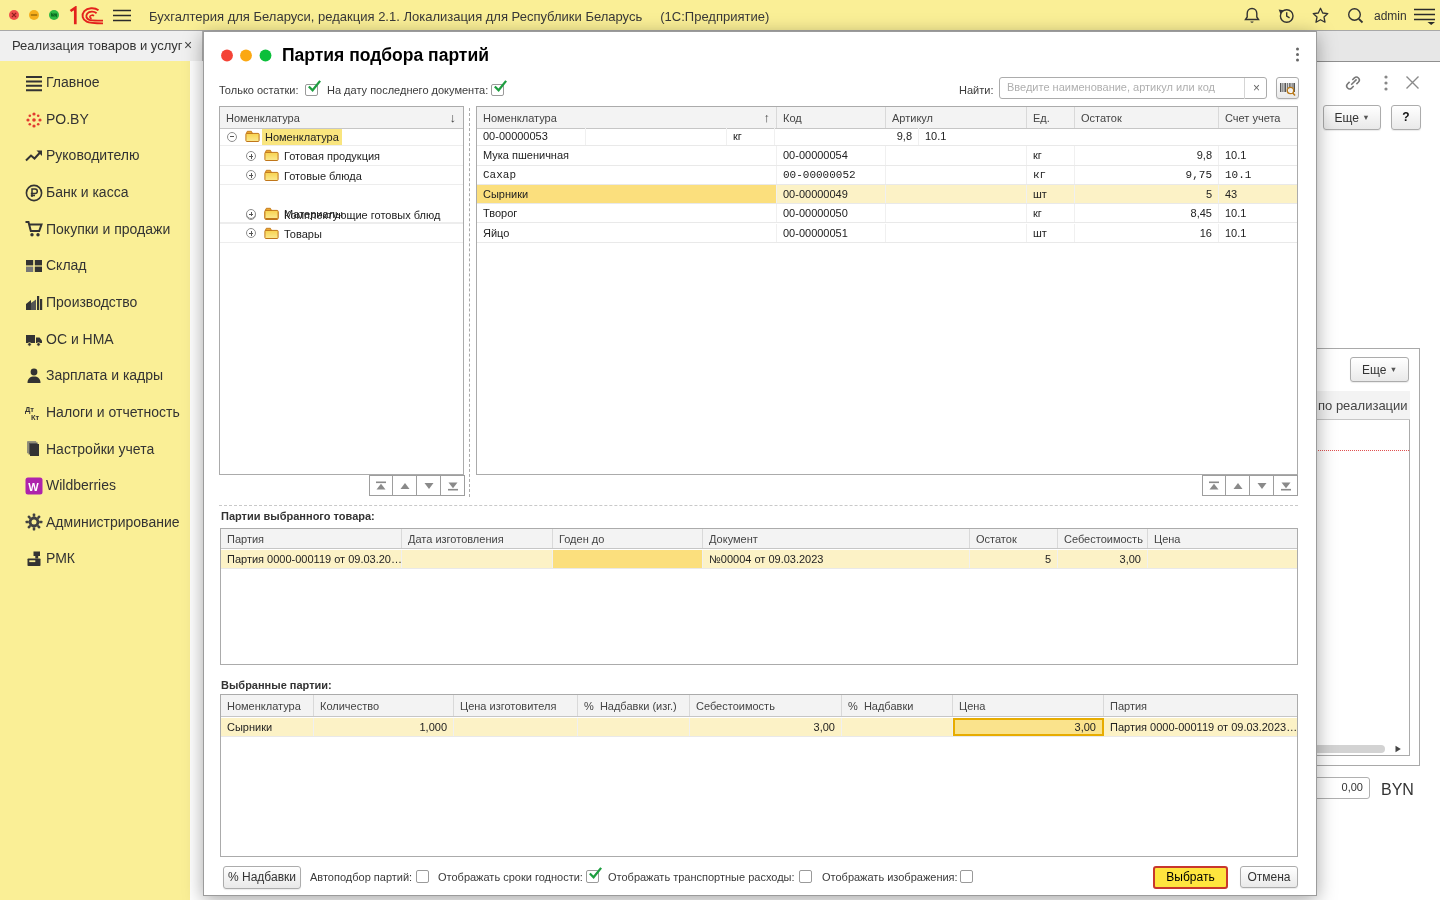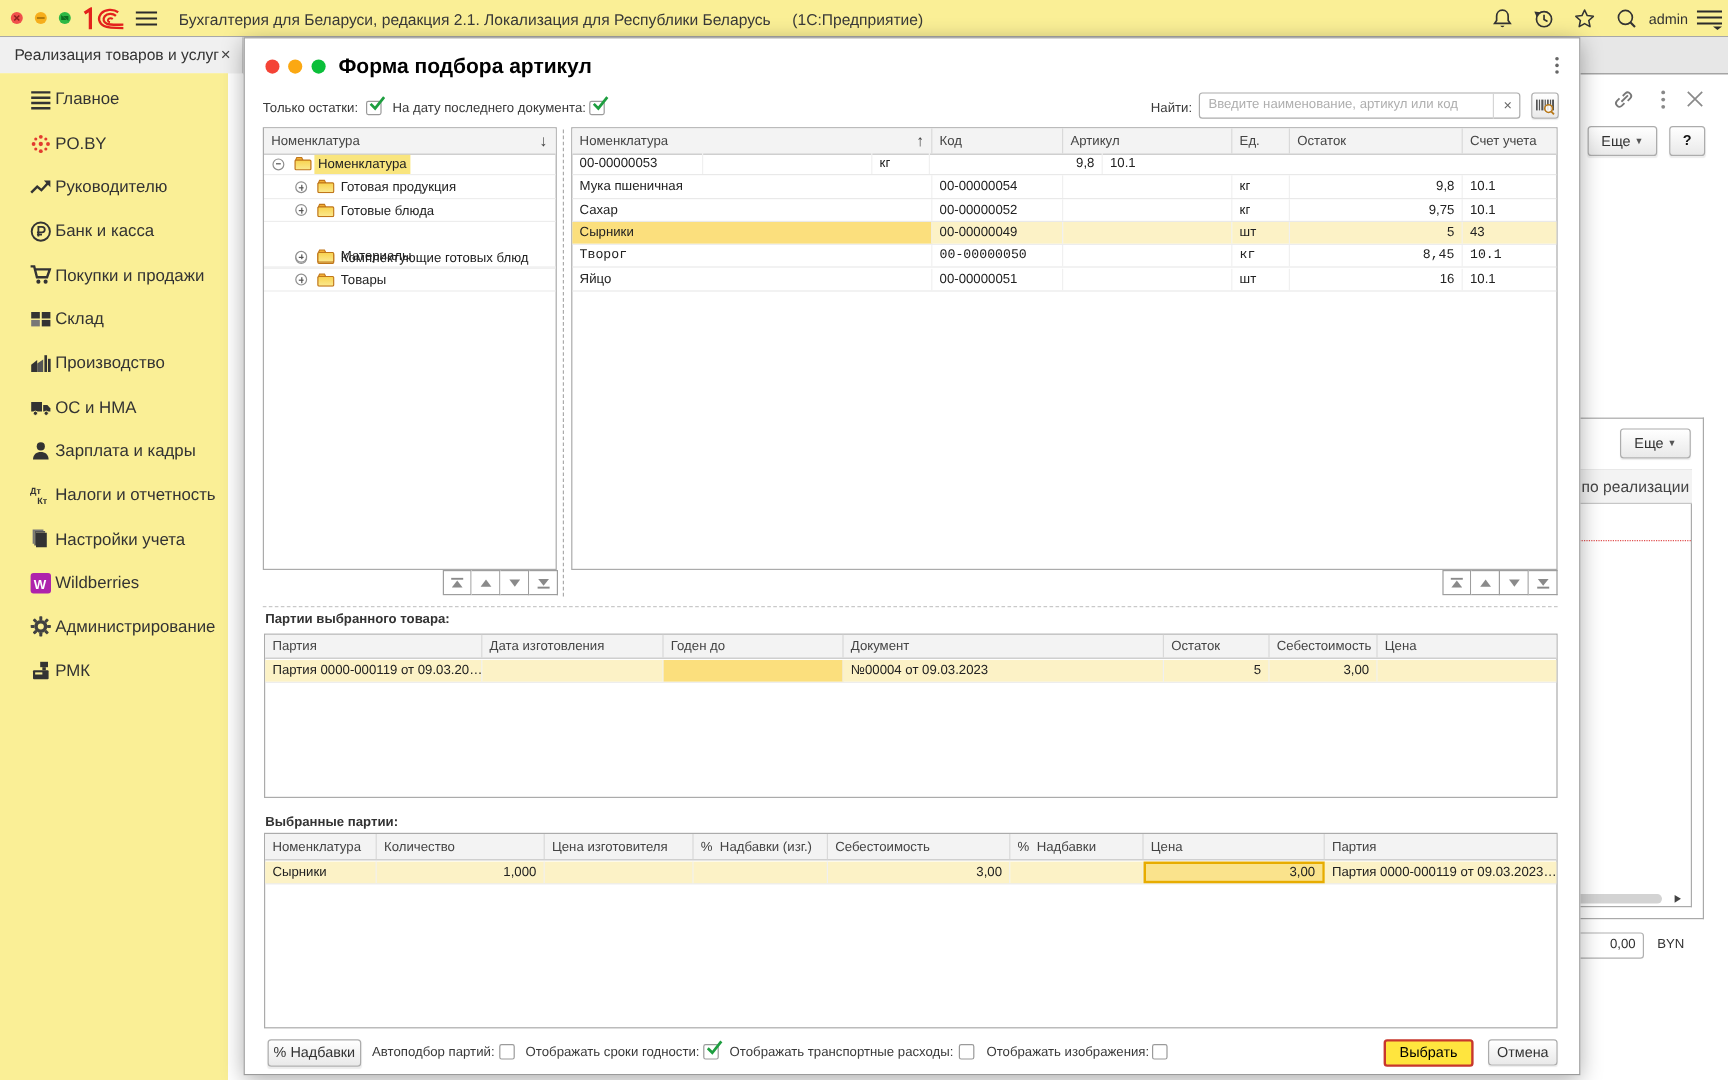--- a/index.html
+++ b/index.html
@@ -107,21 +107,21 @@
   <span class="abs" style="left:1318px;top:398px;font-size:13px;color:#444;white-space:nowrap;">по реализации</span>
   <div class="abs" style="left:1200px;top:450px;width:209px;height:0;border-top:1px dotted #E05050;"></div>
   <div class="abs" style="left:1200px;top:745px;width:185px;height:8px;background:#D3D3D3;border-radius:4px;"></div>
   <svg class="abs" style="left:1394px;top:745px;" width="8" height="8" viewBox="0 0 8 8">
       <path d="M1.5 0.8 L6.8 4 L1.5 7.2 Z" fill="#444"></path>
     </svg>
 
   <div class="abs" style="left:1250px;top:777px;width:120px;height:22px;border:1px solid #B0B0B0;border-radius:3px;background:#fff;">
     <span style="position:absolute;right:6px;top:3px;color:#333;">0,00</span>
   </div>
-  <span class="abs" style="left:1381px;top:781px;font-size:11px;color:#333;">BYN</span>
+  <span class="abs" style="left:1381px;top:781px;font-size:16px;color:#333;">BYN</span>
 </div>
 
 <div class="abs" id="sidebar" style="left:0;top:61px;width:190px;height:839px;background:#FAEF96;">
   <style>
     .si { position:absolute; left:25px; width:18px; height:18px; }
     .sl { position:absolute; left:46px; font-size:14px; color:#333; white-space:nowrap; }
   </style>
 
   <svg class="si" style="top:13px;" viewBox="0 0 18 18">
       <path d="M1 3 H17 M1 7.4 H17 M1 11.8 H17 M1 16.2 H17" stroke="#333" stroke-width="2"></path>
@@ -229,21 +229,21 @@
   <span class="sl" style="top:489.4px;">РМК</span>
 </div>
 
 <div class="abs" id="modal" style="left:203px;top:31px;width:1114px;height:865px;background:#fff;border:1px solid #9B9B9B;box-shadow:0 4px 18px rgba(0,0,0,0.35);">
 
   <svg class="abs" style="left:17px;top:17px;" width="52" height="13" viewBox="0 0 52 13">
     <circle cx="6" cy="6.5" r="5.9" fill="#F44336"></circle>
     <circle cx="25" cy="6.5" r="5.9" fill="#FBA812"></circle>
     <circle cx="44.5" cy="6.5" r="5.9" fill="#0BBF3A"></circle>
   </svg>
-  <span class="abs" style="left:78px;top:13px;font-size:17.5px;font-weight:bold;color:#000;">Форма подбора артикул</span>
+  <span class="abs" style="left:78px;top:13px;font-size:17.5px;font-weight:bold;color:#000;">Партия подбора партий</span>
   <svg class="abs" style="left:1091px;top:15px;" width="5" height="15" viewBox="0 0 5 15">
     <g fill="#666">
         <circle cx="2.5" cy="2" r="1.5"></circle>
         <circle cx="2.5" cy="7.5" r="1.5"></circle>
         <circle cx="2.5" cy="13" r="1.5"></circle>
       </g>
   </svg>
 
   <span class="lbl" style="left:15px;top:52px;">Только остатки:</span>
   <span class="cb" style="left:101px;top:51.5px;"></span>
@@ -389,37 +389,37 @@
           <div class="c" style="flex:1;border-right:none;">10.1</div>
       </div>
       <div class="trow" style="top:39.3px;height:19.3px;width:100%;">
         <div class="c" style="width:300px;">Мука пшеничная</div>
           <div class="c" style="width:109px;">00-00000054</div>
           <div class="c" style="width:141px;"></div>
           <div class="c" style="width:48px;">кг</div>
           <div class="c r" style="width:144px;">9,8</div>
           <div class="c" style="flex:1;border-right:none;">10.1</div>
       </div>
-      <div class="trow" style="top:58.6px;height:19.3px;width:100%;">
+      <div class="trow" style="top:58.6px;height:19.3px;width:100%;font-family:Liberation Mono, monospace;">
         <div class="c" style="width:300px;">Сахар</div>
           <div class="c" style="width:109px;">00-00000052</div>
           <div class="c" style="width:141px;"></div>
           <div class="c" style="width:48px;">кг</div>
           <div class="c r" style="width:144px;">9,75</div>
           <div class="c" style="flex:1;border-right:none;">10.1</div>
       </div>
       <div class="trow hlrow" style="top:77.9px;height:19.3px;width:100%;">
         <div class="c selcell" style="width:300px;">Сырники</div>
           <div class="c" style="width:109px;">00-00000049</div>
           <div class="c" style="width:141px;"></div>
           <div class="c" style="width:48px;">шт</div>
           <div class="c r" style="width:144px;">5</div>
           <div class="c" style="flex:1;border-right:none;">43</div>
       </div>
-      <div class="trow" style="top:97.2px;height:19.3px;width:100%;font-family:Liberation Mono, monospace;">
+      <div class="trow" style="top:97.2px;height:19.3px;width:100%;">
         <div class="c" style="width:300px;">Творог</div>
           <div class="c" style="width:109px;">00-00000050</div>
           <div class="c" style="width:141px;"></div>
           <div class="c" style="width:48px;">кг</div>
           <div class="c r" style="width:144px;">8,45</div>
           <div class="c" style="flex:1;border-right:none;">10.1</div>
       </div>
       <div class="trow" style="top:116.5px;height:19.3px;width:100%;">
         <div class="c" style="width:300px;">Яйцо</div>
           <div class="c" style="width:109px;">00-00000051</div>

